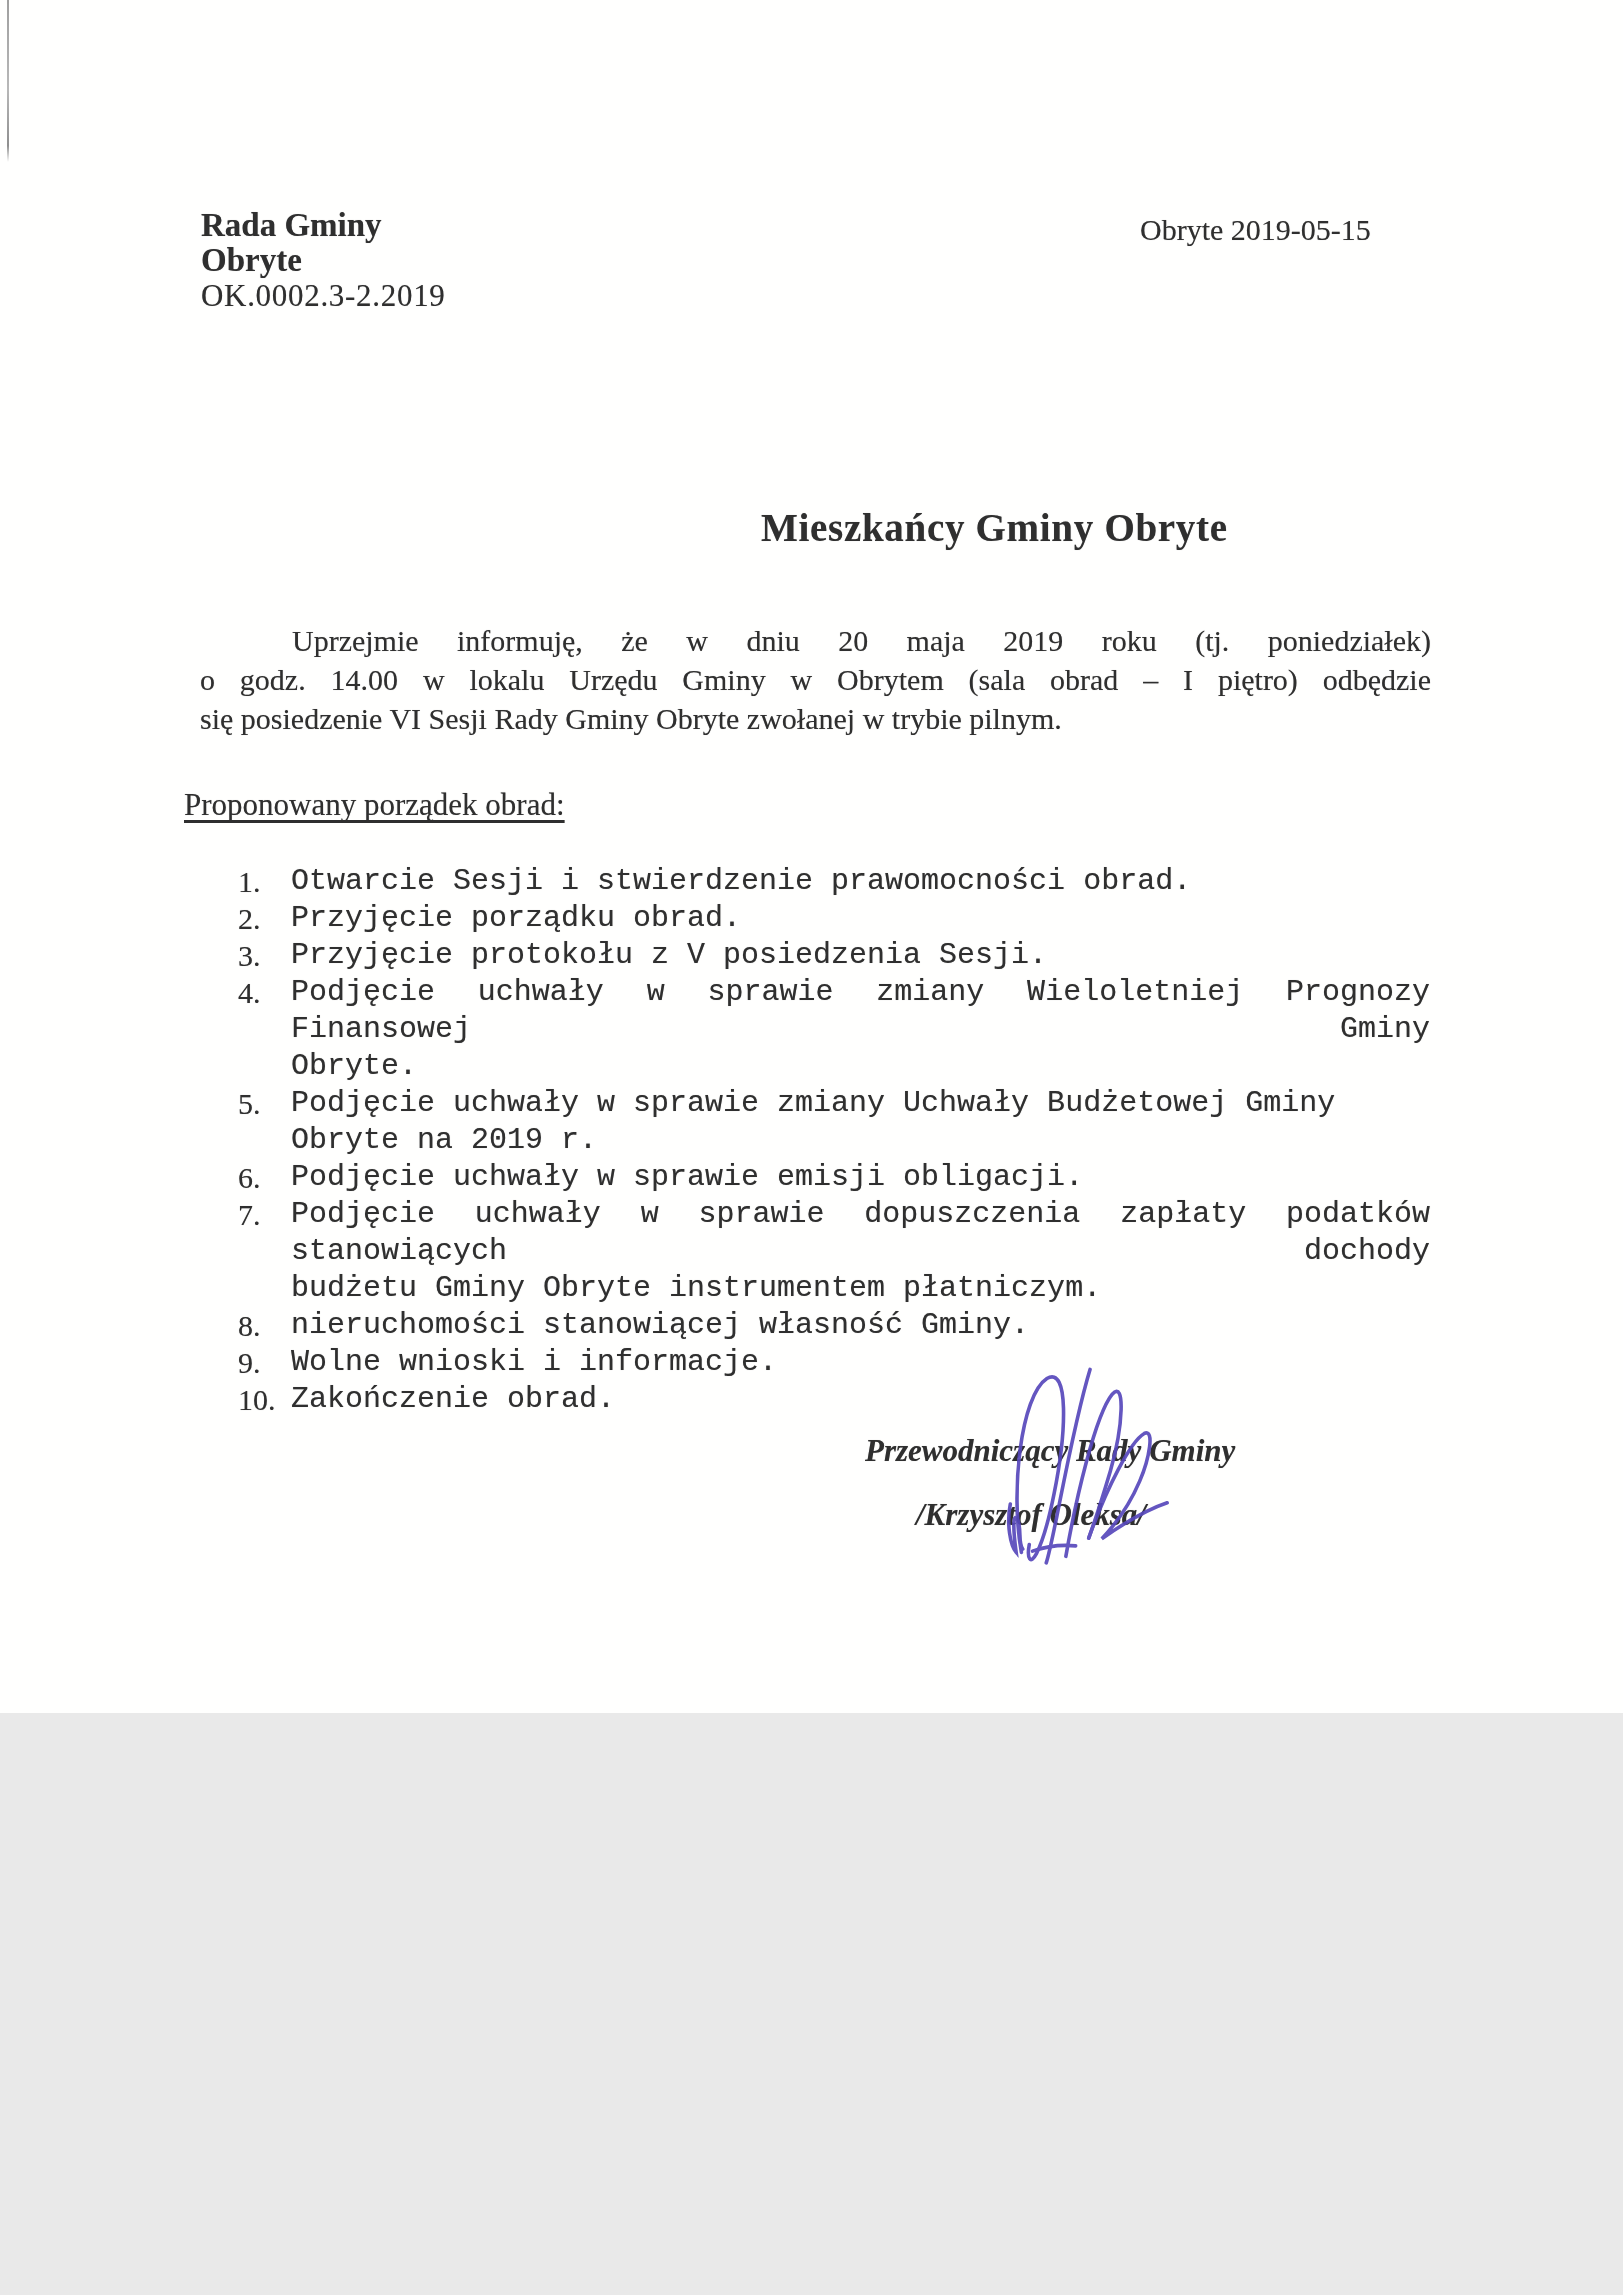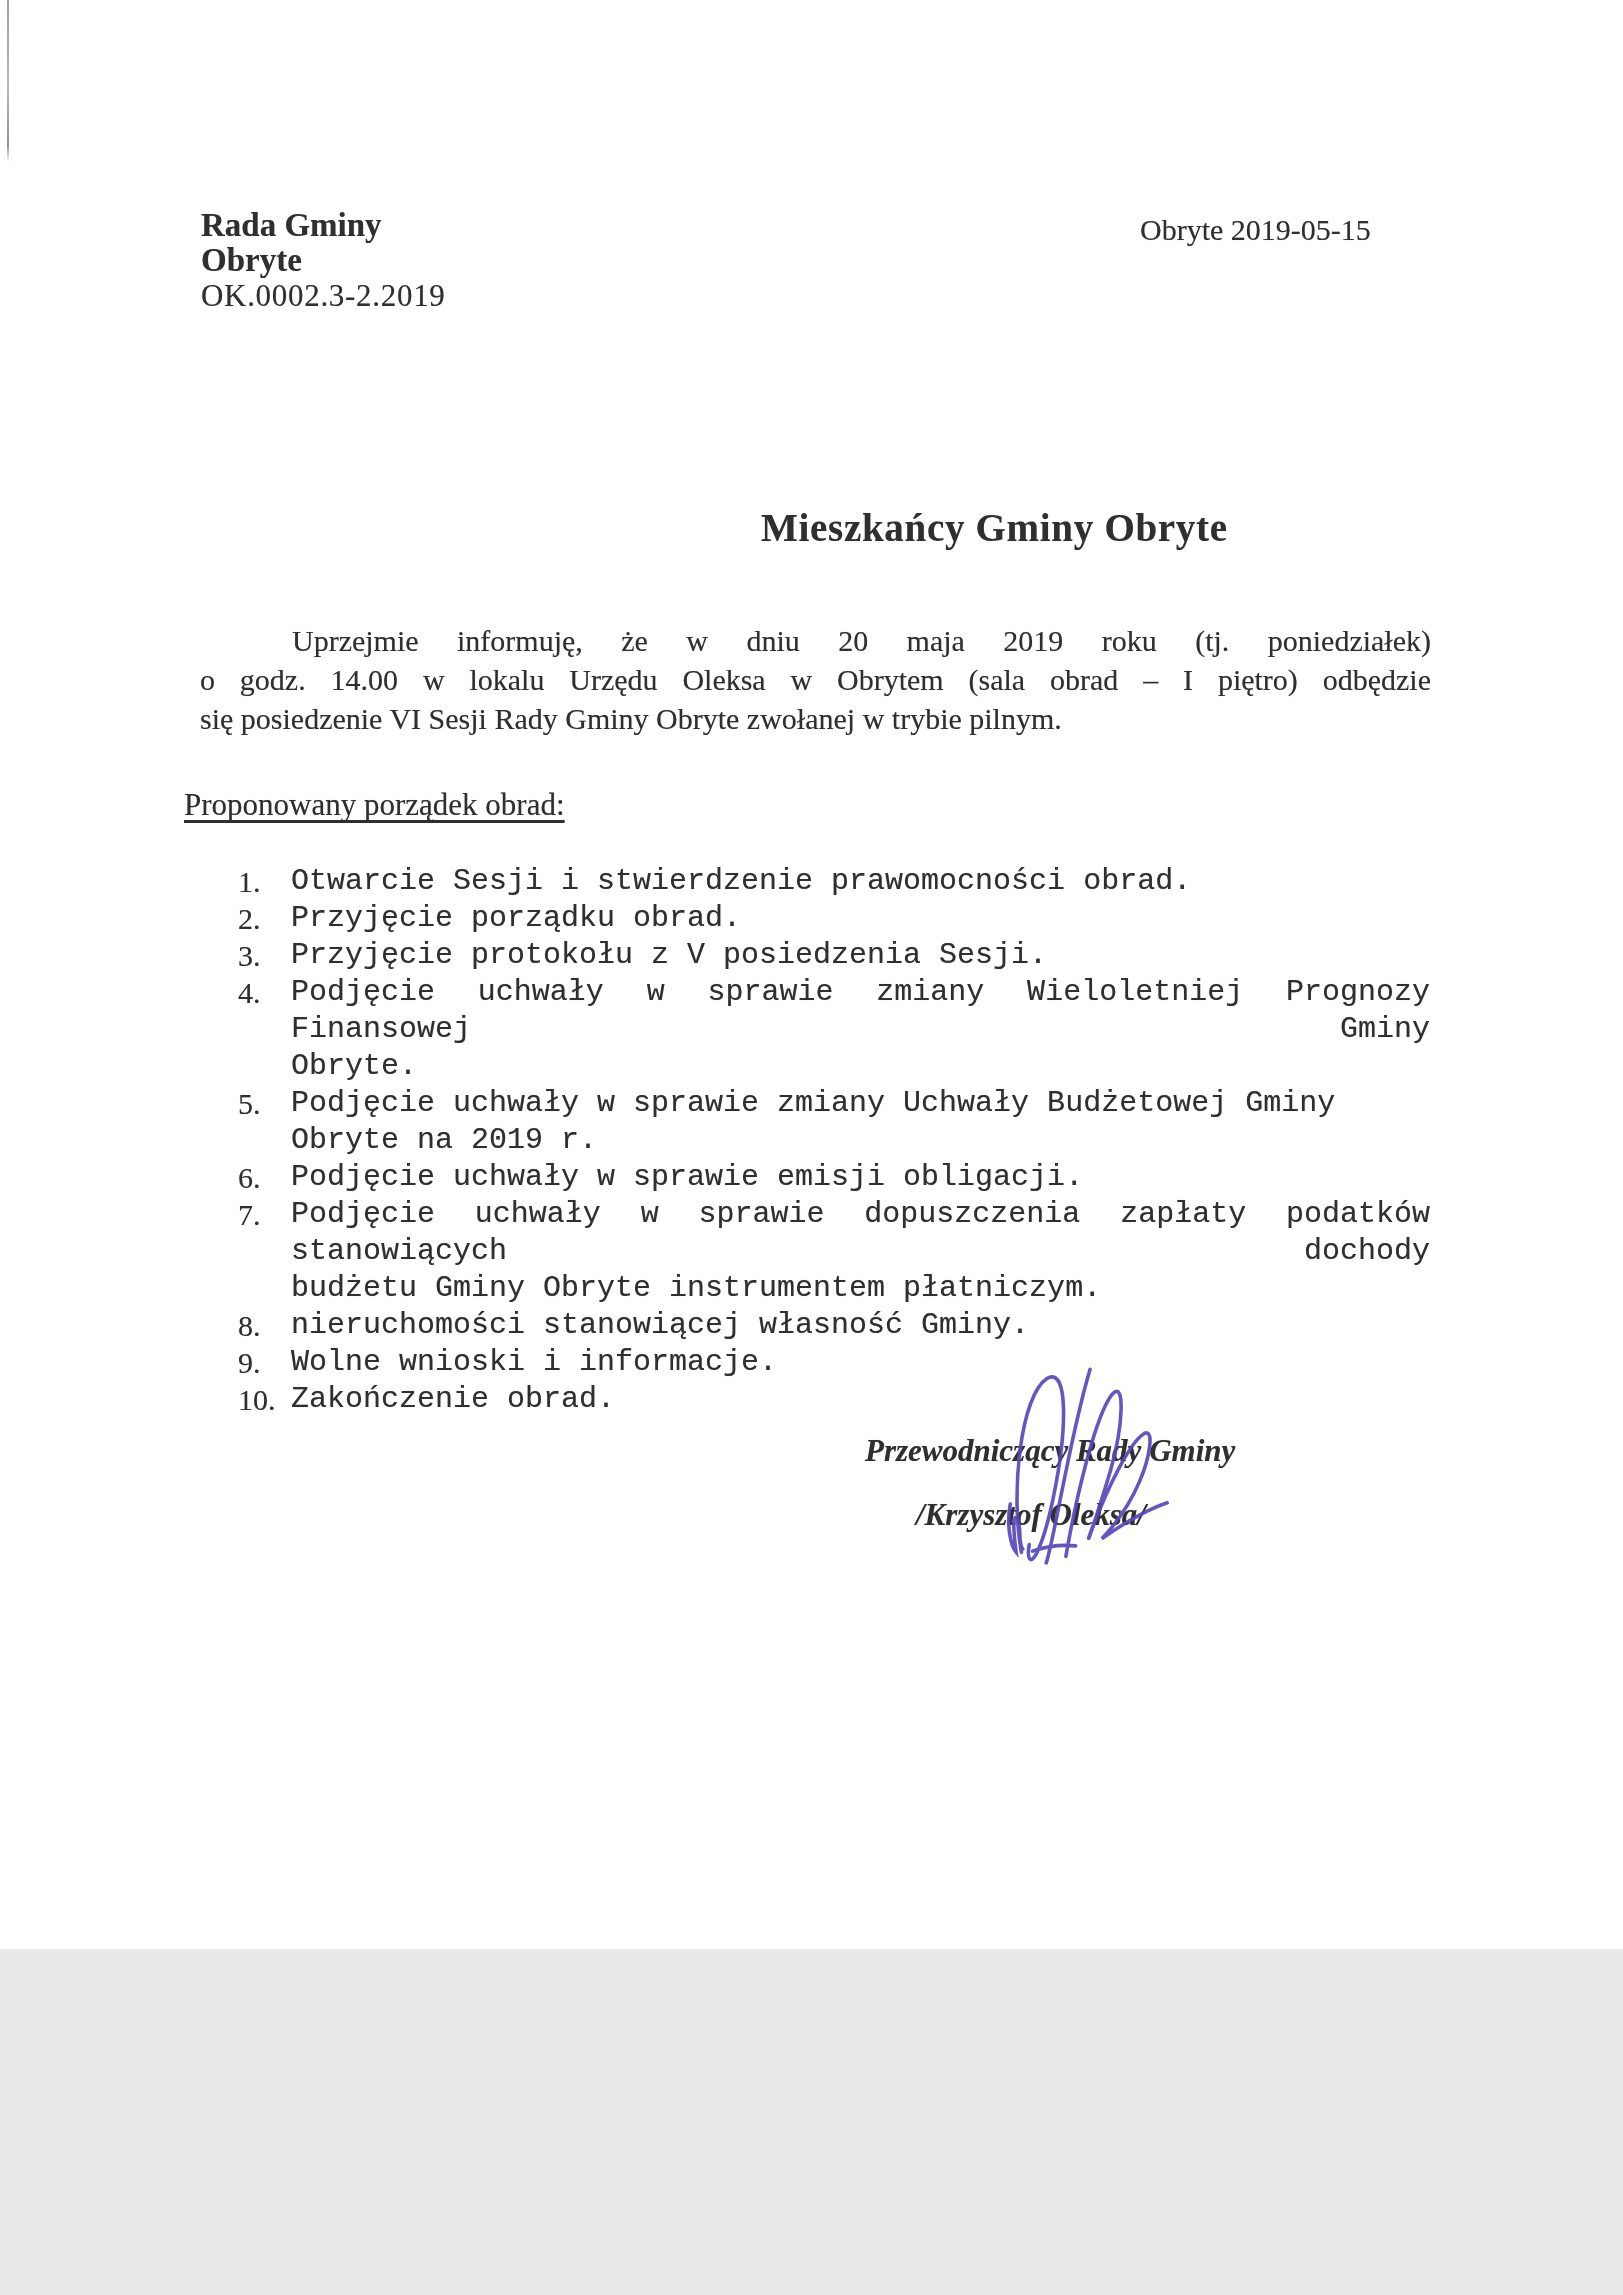--- a/index.html
+++ b/index.html
@@ -1,17 +1,17 @@
 <!DOCTYPE html>
 <html style="font-size:10.5px"><head>
 <meta charset="utf-8">
 <style>
   html,body{margin:0;padding:0;background:#e9e9e9;}
   .page{
-    position:relative;width:1623px;height:1949px;background:#fffffe;
+    position:relative;width:1623px;height:1713px;background:#fffffe;
     font-family:"Liberation Serif","DejaVu Serif",serif;
     color:#2f2f2f;overflow:hidden;
     text-shadow:0 0 0.7px rgba(45,45,45,0.45);
   }
   
   .artifact-left{
     position:absolute;left:6.5px;top:0;width:2.6px;height:162px;
     background:linear-gradient(to bottom,#9f9f9f 0%,#b8b8b8 55%,#8f8f8f 90%,rgba(255,255,255,0) 100%);
   }
   .artifact-bottom{
@@ -66,21 +66,21 @@
     <div>Obryte</div>
     <div class="ref">OK.0002.3-2.2019</div>
   </div>
 
   <div class="dateline">Obryte 2019-05-15</div>
 
   <div class="doc-title">Mieszkańcy Gminy Obryte</div>
 
   <div class="intro">
     <div class="ln just first"><span>Uprzejmie informuję, że w dniu </span><span class="b">20 maja 2019 roku (tj. poniedziałek)</span></div>
-    <div class="ln just"><span class="b">o godz. 14.00</span><span> w lokalu Urzędu Oleksa w Obrytem (sala obrad – I piętro) odbędzie</span></div>
+    <div class="ln just"><span class="b">o godz. 14.00</span><span> w lokalu Urzędu Gminy w Obrytem (sala obrad – I piętro) odbędzie</span></div>
     <div class="ln"><span>się posiedzenie </span><span class="b">VI Sesji Rady Gminy Obryte</span><span> zwołanej w trybie pilnym.</span></div>
   </div>
 
   <div class="agenda-heading">Proponowany porządek obrad:</div>
 
   <ol class="agenda">
     <li>
         <span class="num">1.</span>
         <div class="line">Otwarcie Sesji i stwierdzenie prawomocności obrad.</div>
       </li>

